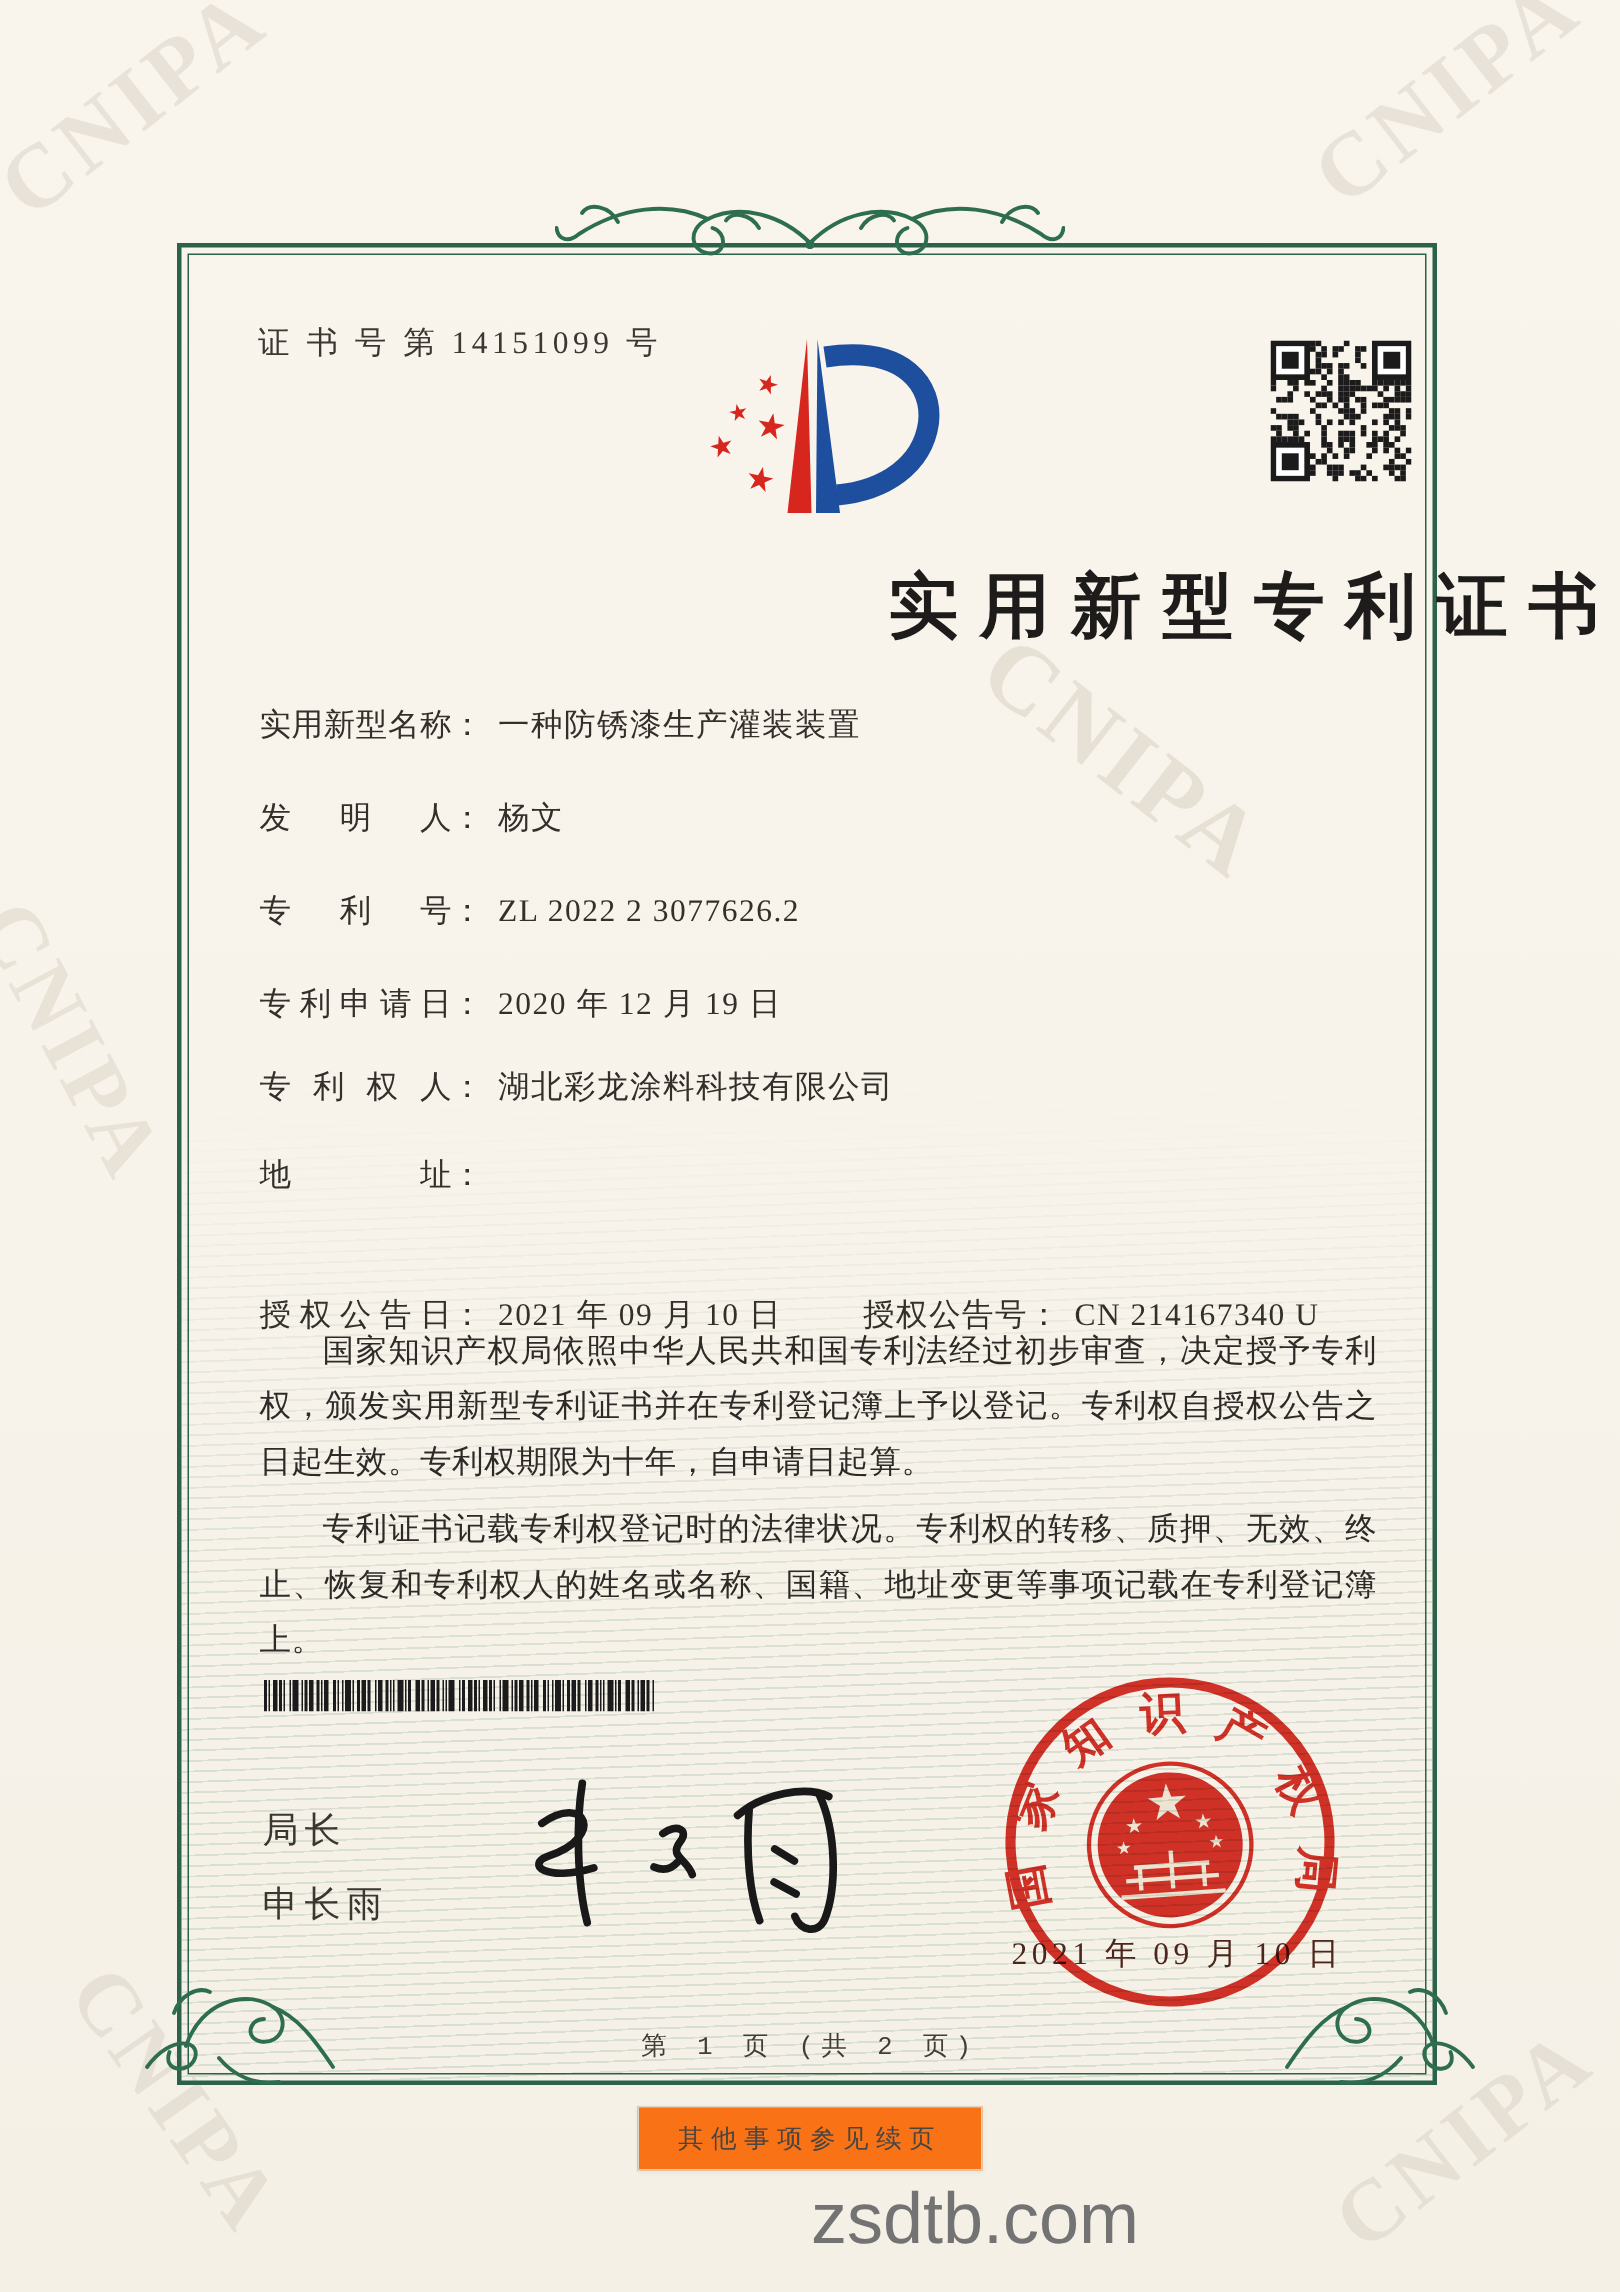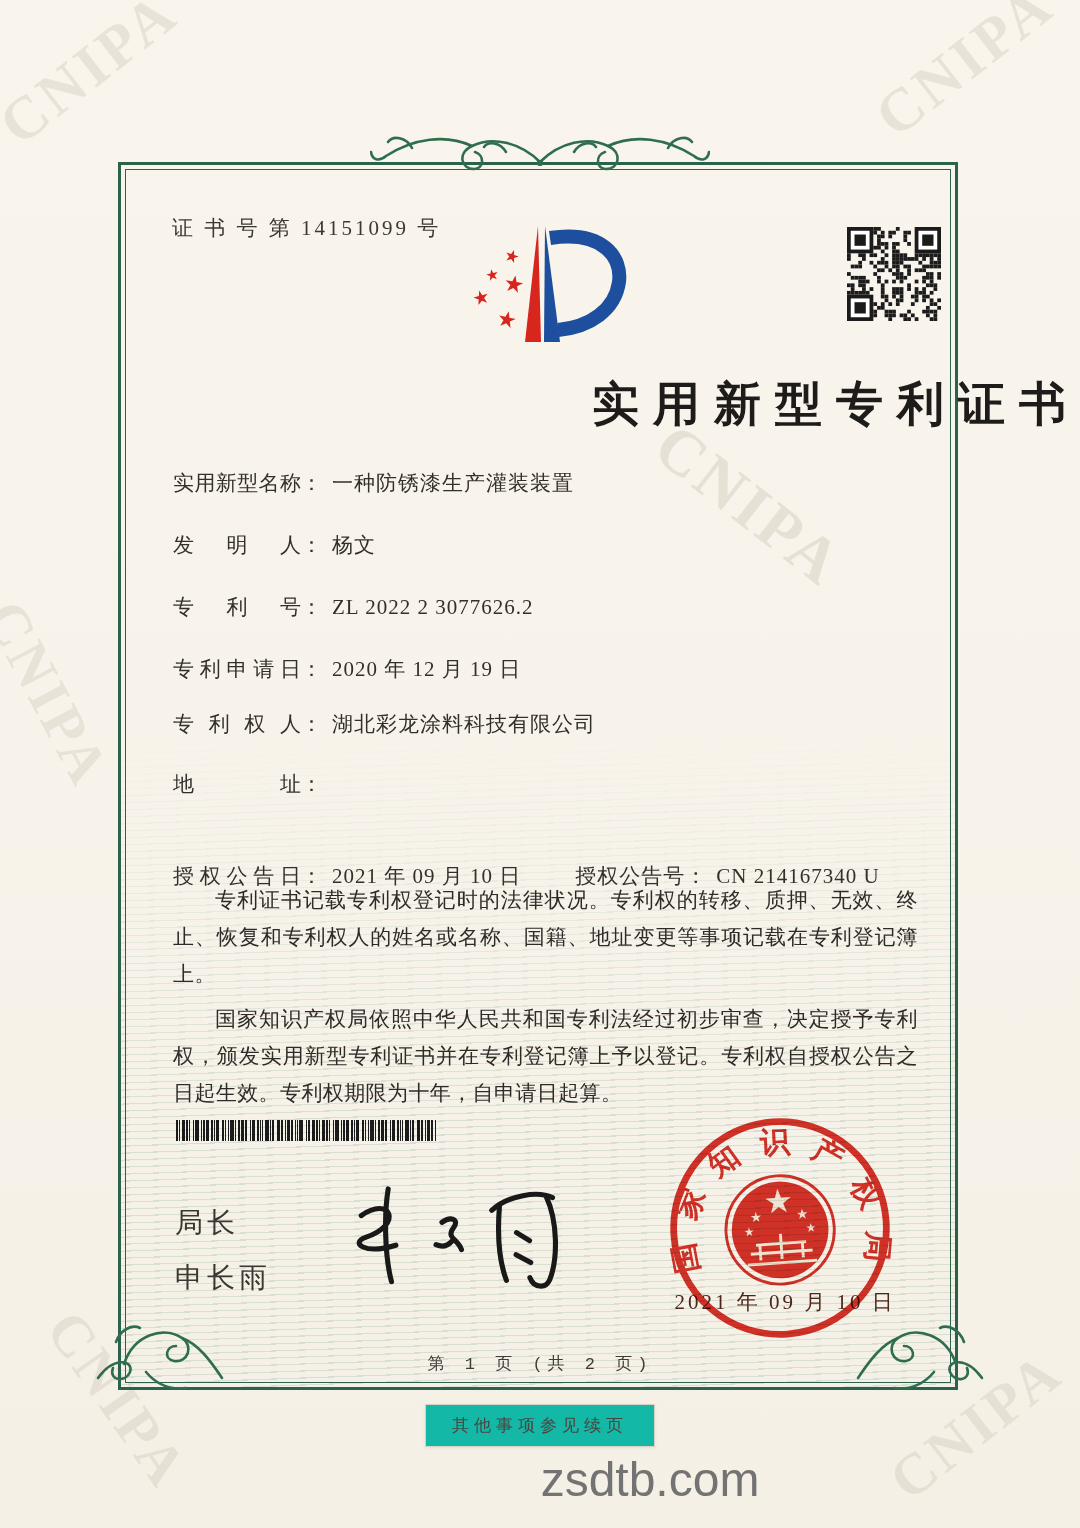--- a/index.html
+++ b/index.html
@@ -53,32 +53,32 @@
   .grp2{margin-left:54px;display:flex;align-items:baseline;}
   .grp2 .lab2{letter-spacing:1px;margin-top:30px;}
   
   .paras{position:absolute;left:173px;top:882px;width:745px;font-size:21px;line-height:37px;
     color:#2e2a28;text-align:justify;letter-spacing:.4px;}
   .paras p{margin:0;text-indent:2em;}
   .paras p + p{margin-top:8px;}
   
   .barcode{position:absolute;left:176px;top:1120px;width:262px;height:21px;}
   .director{position:absolute;left:175px;top:1204px;font-family:"Liberation Sans","DejaVu Sans",sans-serif;
-    font-size:28px;color:#3a3631;letter-spacing:4px;}
+    font-size:24px;color:#3a3631;letter-spacing:4px;}
   .director .nm{margin-top:17px;}
   .sig{position:absolute;left:326px;top:1176px;width:260px;height:118px;transform:rotate(-3deg);}
   .sig path{stroke:#191919;stroke-width:6.5;fill:none;stroke-linecap:round;stroke-linejoin:round;}
   .seal-date{position:absolute;left:660px;top:1288px;width:250px;text-align:center;
     font-size:21px;letter-spacing:3px;color:#4c261c;}
   .seal{position:absolute;left:664px;top:1112px;width:232px;height:232px;
     mix-blend-mode:multiply;opacity:.95;transform:rotate(-4deg);}
   .page-info{position:absolute;left:0;right:0;top:1352px;text-align:center;
     font-size:17px;letter-spacing:5px;color:#403c37;font-family:Liberation Mono, monospace;}
   .note-box{position:absolute;left:50%;top:1404px;transform:translateX(-50%);
-    background:#14b8a6;border:1px solid #d9d3c6;box-shadow:0 1px 3px rgba(0,0,0,.07);
+    background:#f97316;border:1px solid #d9d3c6;box-shadow:0 1px 3px rgba(0,0,0,.07);
     padding:9px 26px;font-size:17px;letter-spacing:5px;color:#4a4540;}
 </style>
 </head>
 <body>
 
 <div class="wm wm-tl">CNIPA</div>
 <div class="wm wm-tr">CNIPA</div>
 <div class="wm wm-ml">CNIPA</div>
 <div class="wm wm-mr">CNIPA</div>
 <div class="wm wm-bl">CNIPA</div>
@@ -390,22 +390,22 @@
     <span class="val">2021 年 09 月 10 日</span>
     <span class="grp2">
       <span class="lab2">授权公告号</span>
         <span>：</span>
       <span class="val">CN 214167340 U</span>
     </span>
   </div>
 </div>
 
 <div class="paras">
+  <p>国家知识产权局依照中华人民共和国专利法经过初步审查，决定授予专利权，颁发实用新型专利证书并在专利登记簿上予以登记。专利权自授权公告之日起生效。专利权期限为十年，自申请日起算。</p>
   <p>专利证书记载专利权登记时的法律状况。专利权的转移、质押、无效、终止、恢复和专利权人的姓名或名称、国籍、地址变更等事项记载在专利登记簿上。</p>
-  <p>国家知识产权局依照中华人民共和国专利法经过初步审查，决定授予专利权，颁发实用新型专利证书并在专利登记簿上予以登记。专利权自授权公告之日起生效。专利权期限为十年，自申请日起算。</p>
 </div>
 
 <svg id="barcode" class="barcode" viewBox="0 0 262 21" preserveAspectRatio="none" fill="#1b1b1b">
     <rect x="0" y="0" width="2" height="21"></rect>
     <rect x="3" y="0" width="1" height="21"></rect>
     <rect x="6" y="0" width="3" height="21"></rect>
     <rect x="10" y="0" width="2" height="21"></rect>
     <rect x="13" y="0" width="1" height="21"></rect>
     <rect x="17" y="0" width="1" height="21"></rect>
     <rect x="19" y="0" width="4" height="21"></rect>

